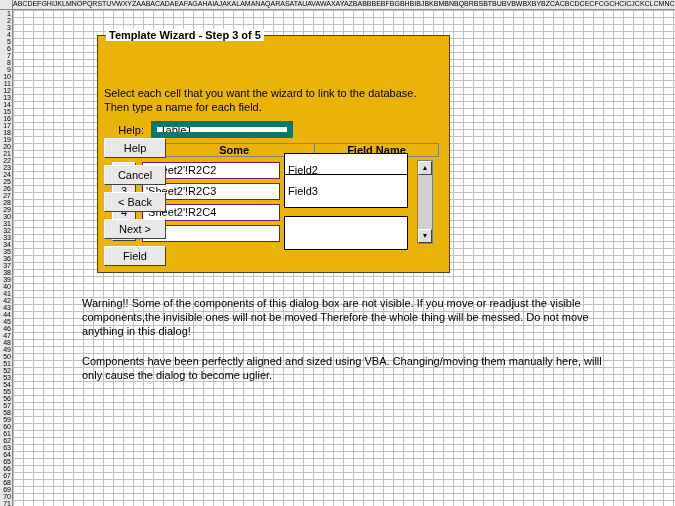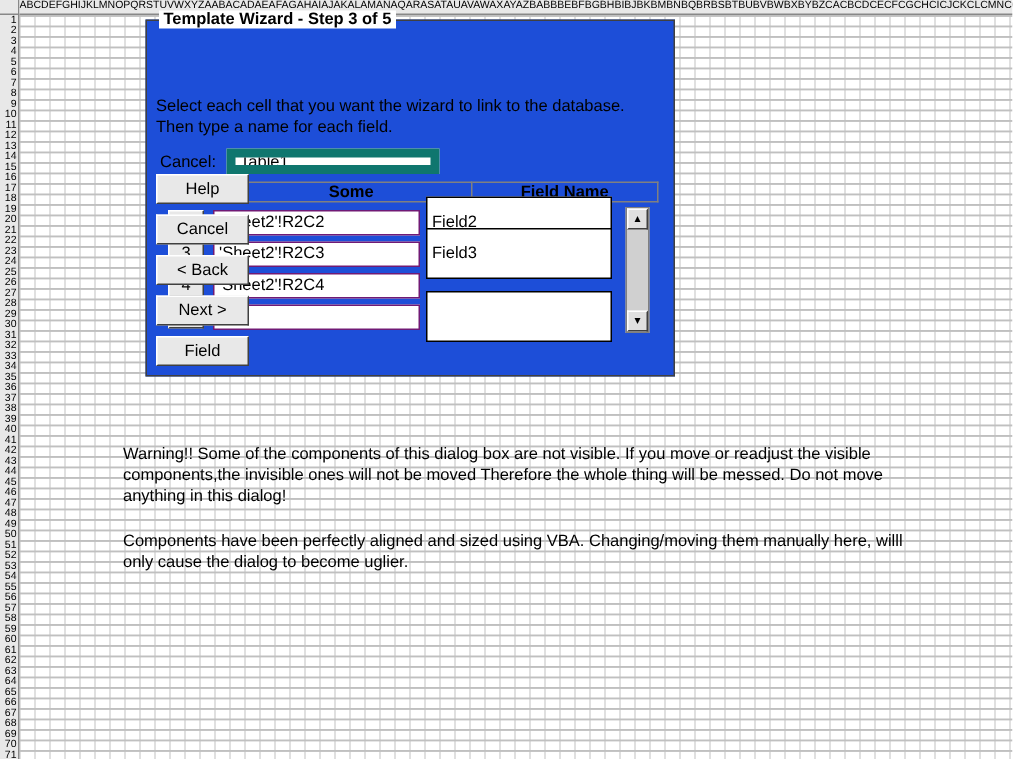--- a/index.html
+++ b/index.html
@@ -58,25 +58,25 @@
   .corner {
     position: absolute;
     top: 0; left: 0;
     width: 13px; height: 10px;
     background: #e8e8e8;
     border-right: 1px solid #888;
     border-bottom: 1px solid #888;
   }
   .dialog {
     position: absolute;
-    top: 13px;
+    top: 35px;
     left: 97px;
     width: 353px;
     height: 238px;
-    background: #1d4ed8;
+    background: #eab308;
     border: 1px solid #404040;
   }
   .legend {
     position: absolute;
     top: -7px;
     left: 8px;
     background: #fff;
     padding: 0 3px;
     font-size: 11px;
     font-weight: bold;
@@ -292,21 +292,21 @@
     <div>68</div>
     <div>69</div>
     <div>70</div>
     <div>71</div>
   </div>
 
 <div class="dialog">
   <div class="legend">Template Wizard - Step 3 of 5</div>
   <div class="instr">Select each cell that you want the wizard to link to the database. Then type a name for each field.</div>
   <div class="sheet-row">
-    <label>Cancel:</label>
+    <label>Help:</label>
     <input class="sheet-input" value="Table1" style="">
   </div>
   <div class="table-head">
     <div class="th-no">No.</div>
     <div class="th-cell">Some</div>
     <div class="th-fn">Field Name</div>
   </div>
   <div class="rows" id="rows">
       <div class="trow">
         <div class="tno">2</div>

